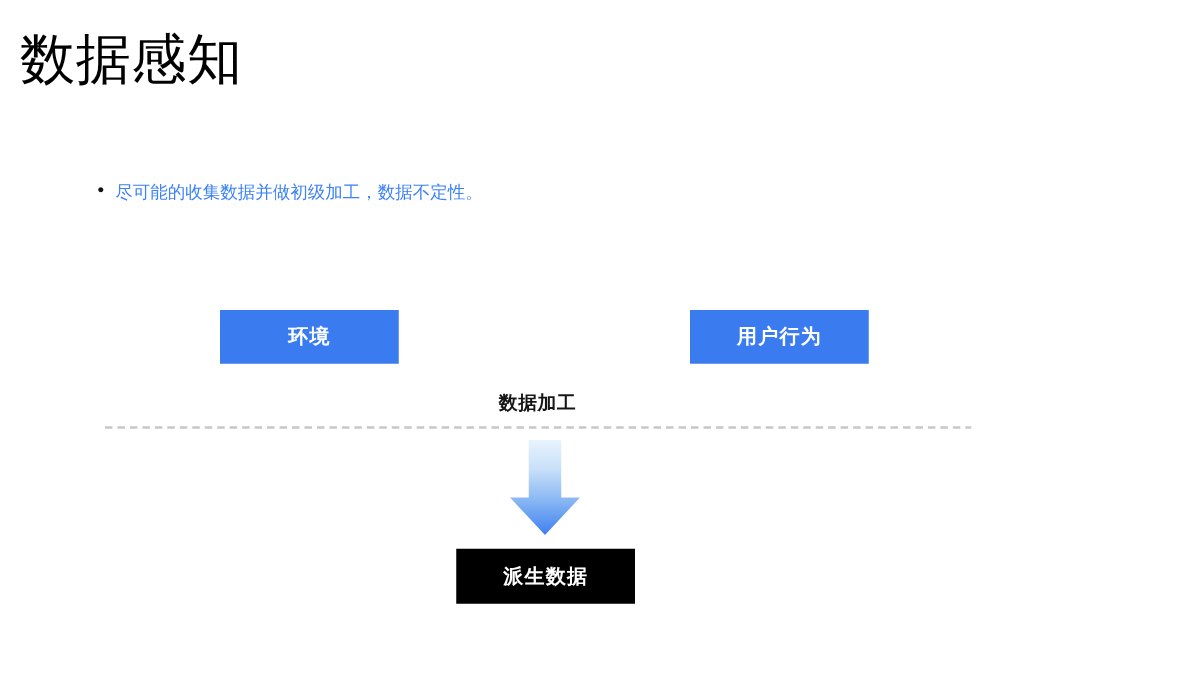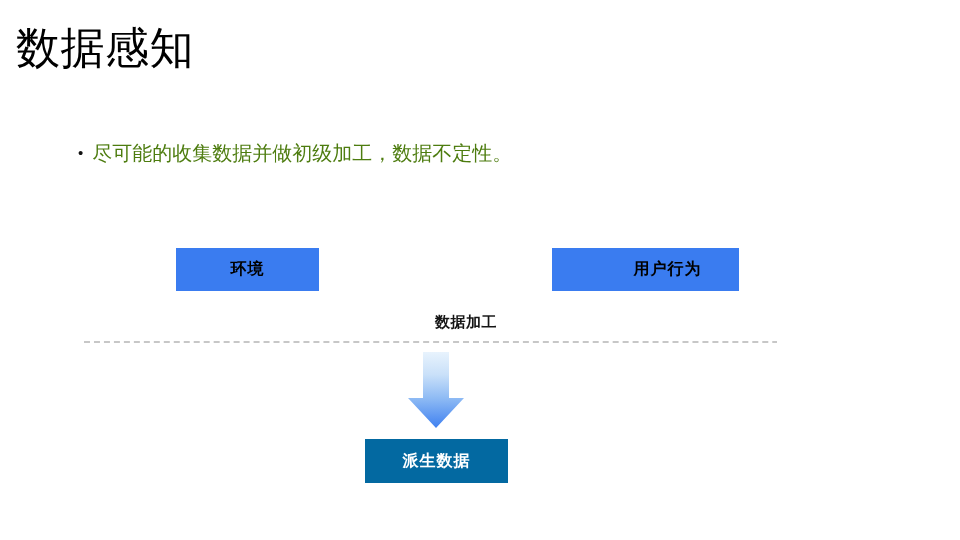--- a/index.html
+++ b/index.html
@@ -39,58 +39,57 @@
     display: flex;
     align-items: flex-start;
     gap: 9px;
   }
   .bullet-dot {
     font-size: 15px;
     line-height: 26px;
     color: #111111;
   }
   .bullet-text {
-    font-size: 20px;
+    font-size: 14px;
     line-height: 26px;
-    color: #4d7c0f;
+    color: #3b82f6;
     white-space: nowrap;
   }
 
   
   .src-box {
     position: absolute;
     top: 248px;
     height: 43px;
     background: #3a7cf0;
     display: flex;
     align-items: center;
     justify-content: center;
   }
   .src-box .box-label {
-    color: #000000;
+    color: #ffffff;
     font-size: 16px;
     font-weight: bold;
     letter-spacing: 1px;
     white-space: nowrap;
   }
   #src-box-0 { left: 176px; width: 143px; }
   #src-box-1 { left: 365px; width: 143px; }
-  #src-box-2 { left: 552px; width: 143px; padding-left: 44px; }
+  #src-box-2 { left: 552px; width: 143px; }
 
   
   #divider-label {
     position: absolute;
     left: 399px;
     top: 313px;
     font-size: 15px;
     font-weight: bold;
     color: #151515;
     letter-spacing: 0.5px;
     white-space: nowrap;
-    margin-left: 36px;
   }
 
   
   #divider-line {
     position: absolute;
     left: 84px;
     top: 341px;
     width: 794px;
     height: 0;
     border-top: 2px dashed #c7c7c7;
@@ -105,21 +104,21 @@
     height: 78px;
   }
 
   
   #result-box {
     position: absolute;
     left: 365px;
     top: 439px;
     width: 143px;
     height: 44px;
-    background: #0369a1;
+    background: #000000;
     display: flex;
     align-items: center;
     justify-content: center;
   }
   #result-box .box-label {
     color: #ffffff;
     font-size: 16px;
     font-weight: bold;
     letter-spacing: 1px;
     white-space: nowrap;

